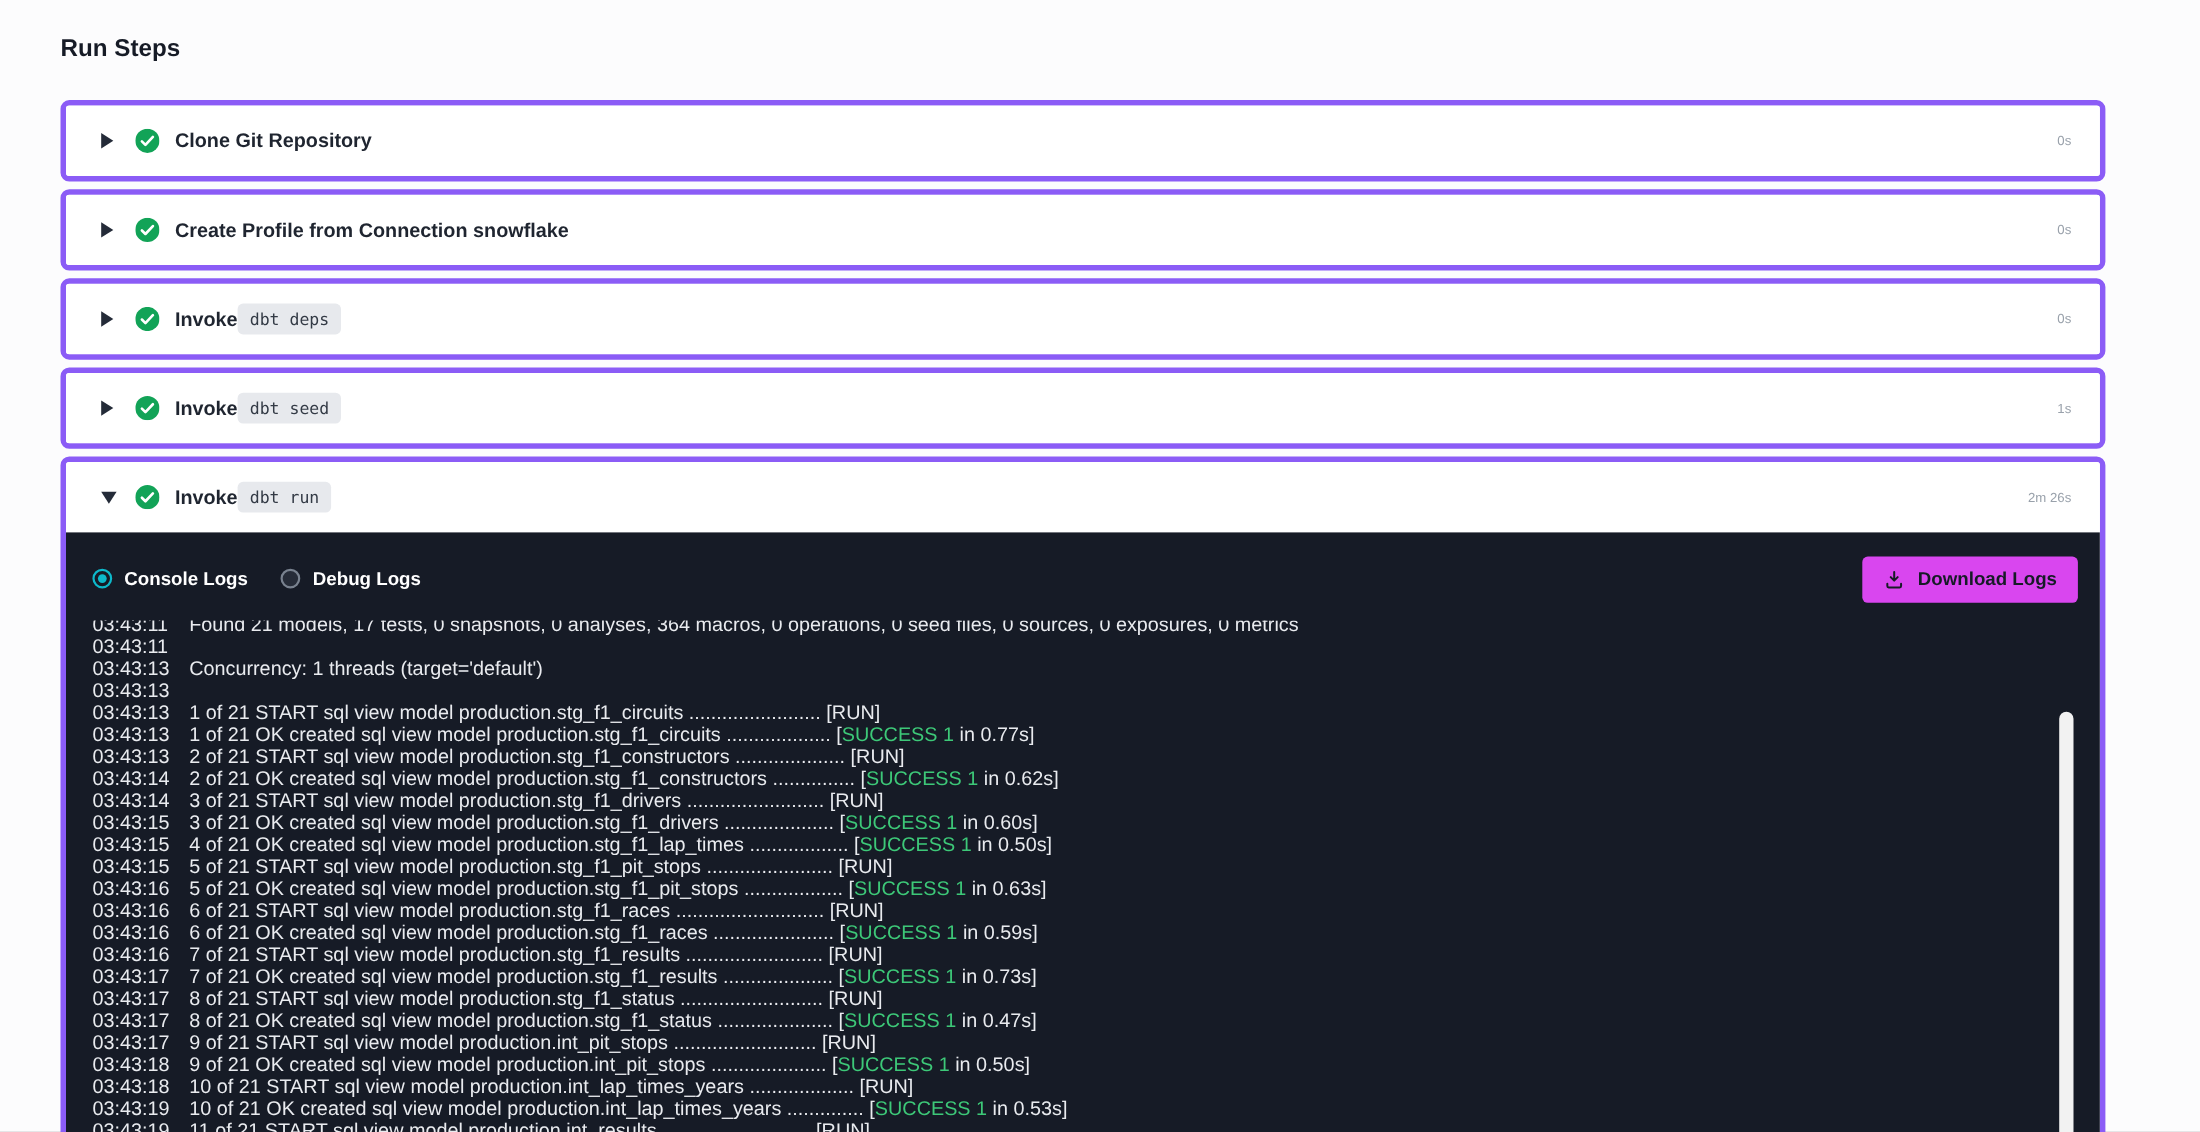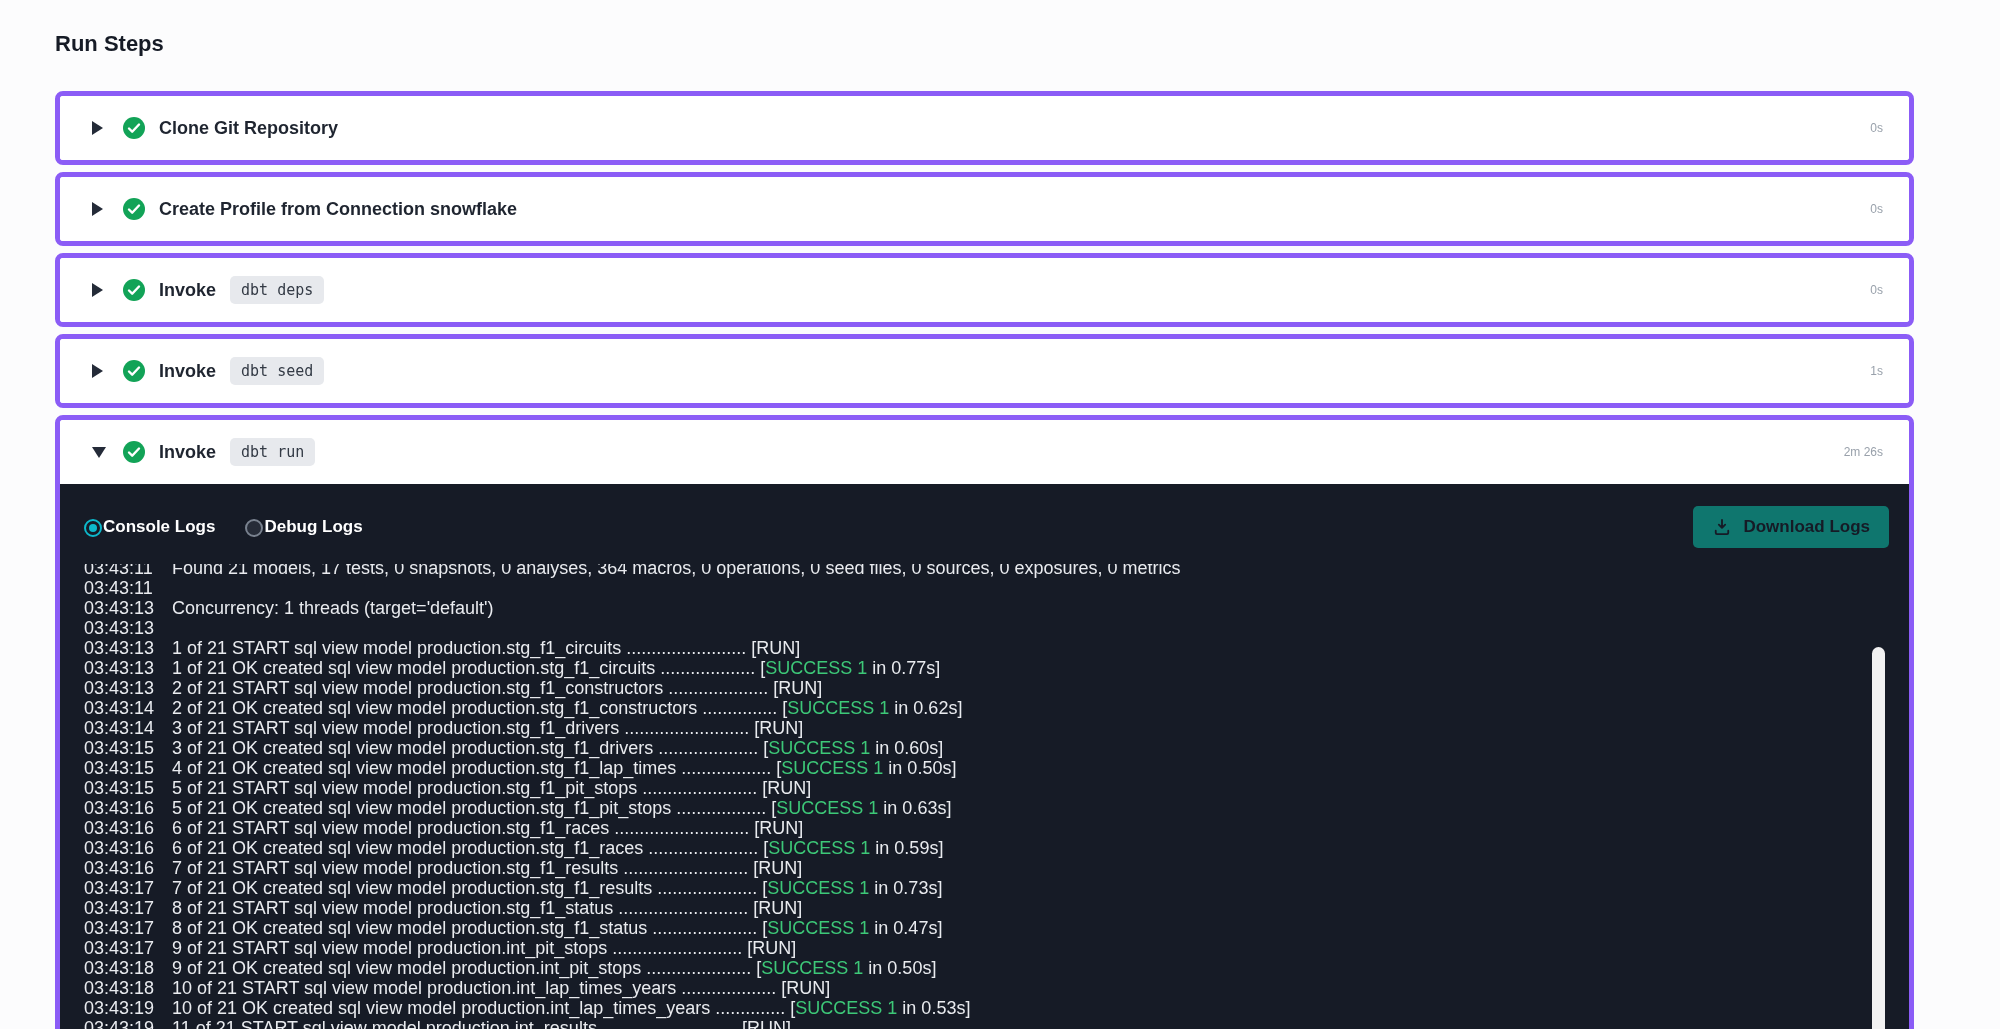--- a/index.html
+++ b/index.html
@@ -43,21 +43,20 @@
   }
   .caret-down {
     width: 0; height: 0;
     border-top: 11px solid #242b38;
     border-left: 7px solid transparent;
     border-right: 7px solid transparent;
   }
   .check { width: 22px; height: 22px; margin-right: 14px; flex: none; display: block; }
   .step-label { font-size: 18px; font-weight: 700; color: #1f2530; }
   .chip {
-    margin-left: 14px;
     font-family: "DejaVu Sans Mono", monospace;
     font-size: 15px;
     color: #333a45;
     background: #e7e9ed;
     border-radius: 5px;
     padding: 5px 11px;
     white-space: pre;
   }
   .duration { margin-left: auto; font-size: 12px; color: #99a1ab; }
 
@@ -66,38 +65,38 @@
     height: 582px;
     position: relative;
     overflow: hidden;
   }
   .console-header {
     display: flex;
     align-items: center;
     height: 80px;
     padding: 6px 20px 0 24px;
   }
-  .radio-opt { display: flex; align-items: flex-end; gap: 1px; cursor: pointer; }
+  .radio-opt { display: flex; align-items: flex-start; gap: 11px; cursor: pointer; }
   .radio-opt + .radio-opt { margin-left: 30px; }
   .radio { width: 18px; height: 18px; border-radius: 50%; flex: none; position: relative; }
   .radio.on { border: 2px solid var(--radio-teal, #0db9cb); }
   .radio.on::after {
     content: "";
     position: absolute;
     left: 3px; top: 3px;
     width: 8px; height: 8px;
     border-radius: 50%;
     background: var(--radio-teal, #0db9cb);
   }
   .radio.off { border: 2px solid #79828f; background: #262c38; }
   .radio-label { color: #ffffff; font-size: 17px; font-weight: 700; }
   .download-btn {
     margin-left: auto;
     display: flex; align-items: center; gap: 11px;
-    background: #0f766e; color: #161b26;
+    background: #d946ef; color: #161b26;
     border: none; border-radius: 5px;
     font-family: "Liberation Sans", sans-serif;
     font-size: 17px; font-weight: 600;
     padding: 10px 19px;
     cursor: pointer;
     line-height: 22px;
   }
   .console-log {
     height: 494px;
     overflow: hidden;

